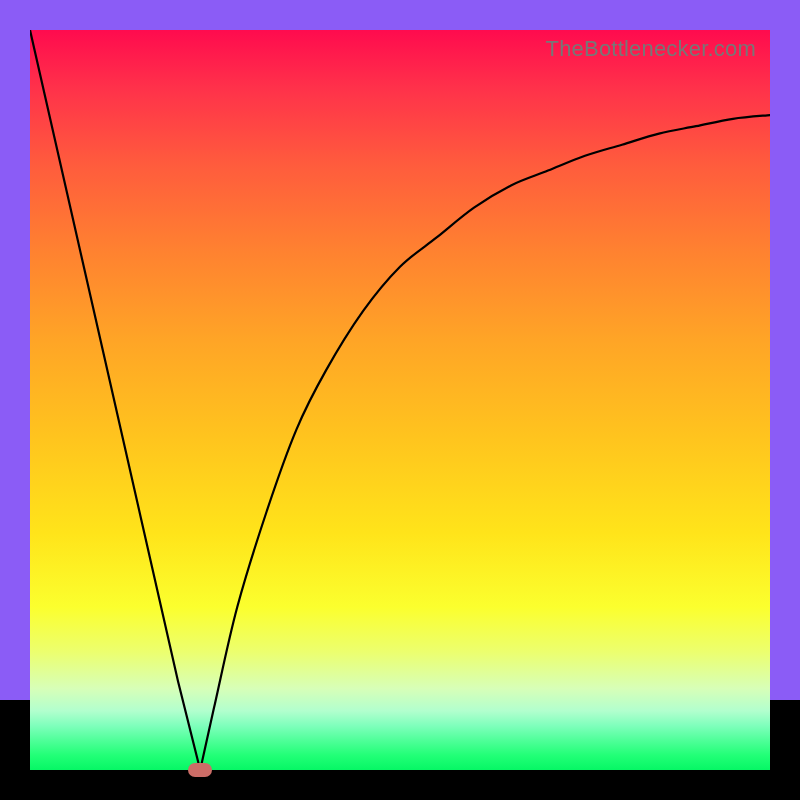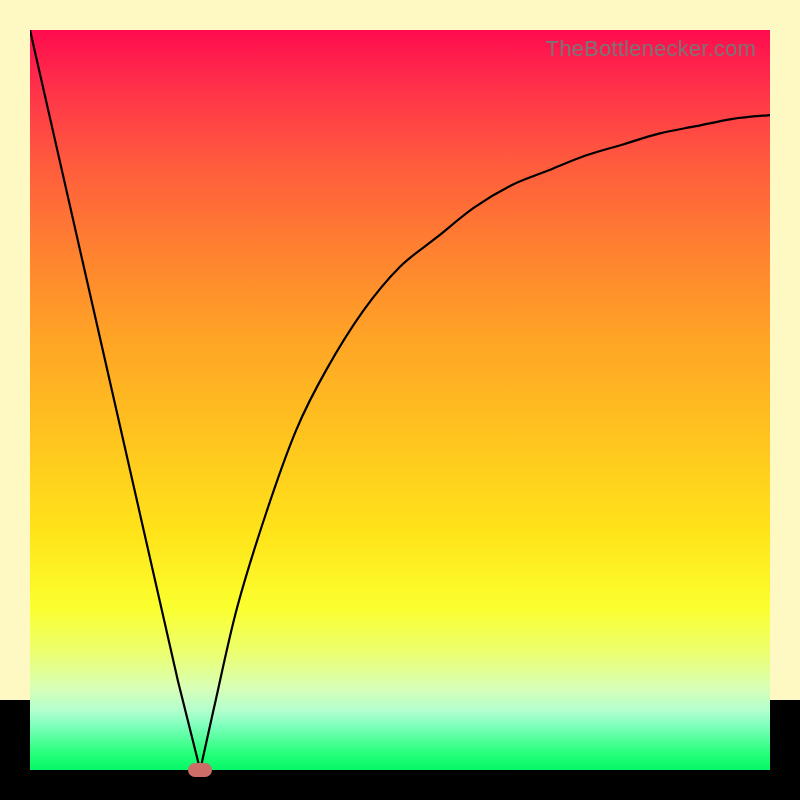--- a/index.html
+++ b/index.html
@@ -8,21 +8,21 @@
     width: 800px;
     height: 800px;
     overflow: hidden;
     background: #000;
     font-family: Arial, Helvetica, sans-serif;
   }
   .frame {
     position: relative;
     width: 800px;
     height: 700px;
-    background: #fef9c3;
+    background: #8b5cf6;
   }
   .plot {
     position: absolute;
     left: 30px;
     top: 30px;
     width: 740px;
     height: 740px;
     background: linear-gradient(
       to bottom,
       #ff0b4e 0%,

